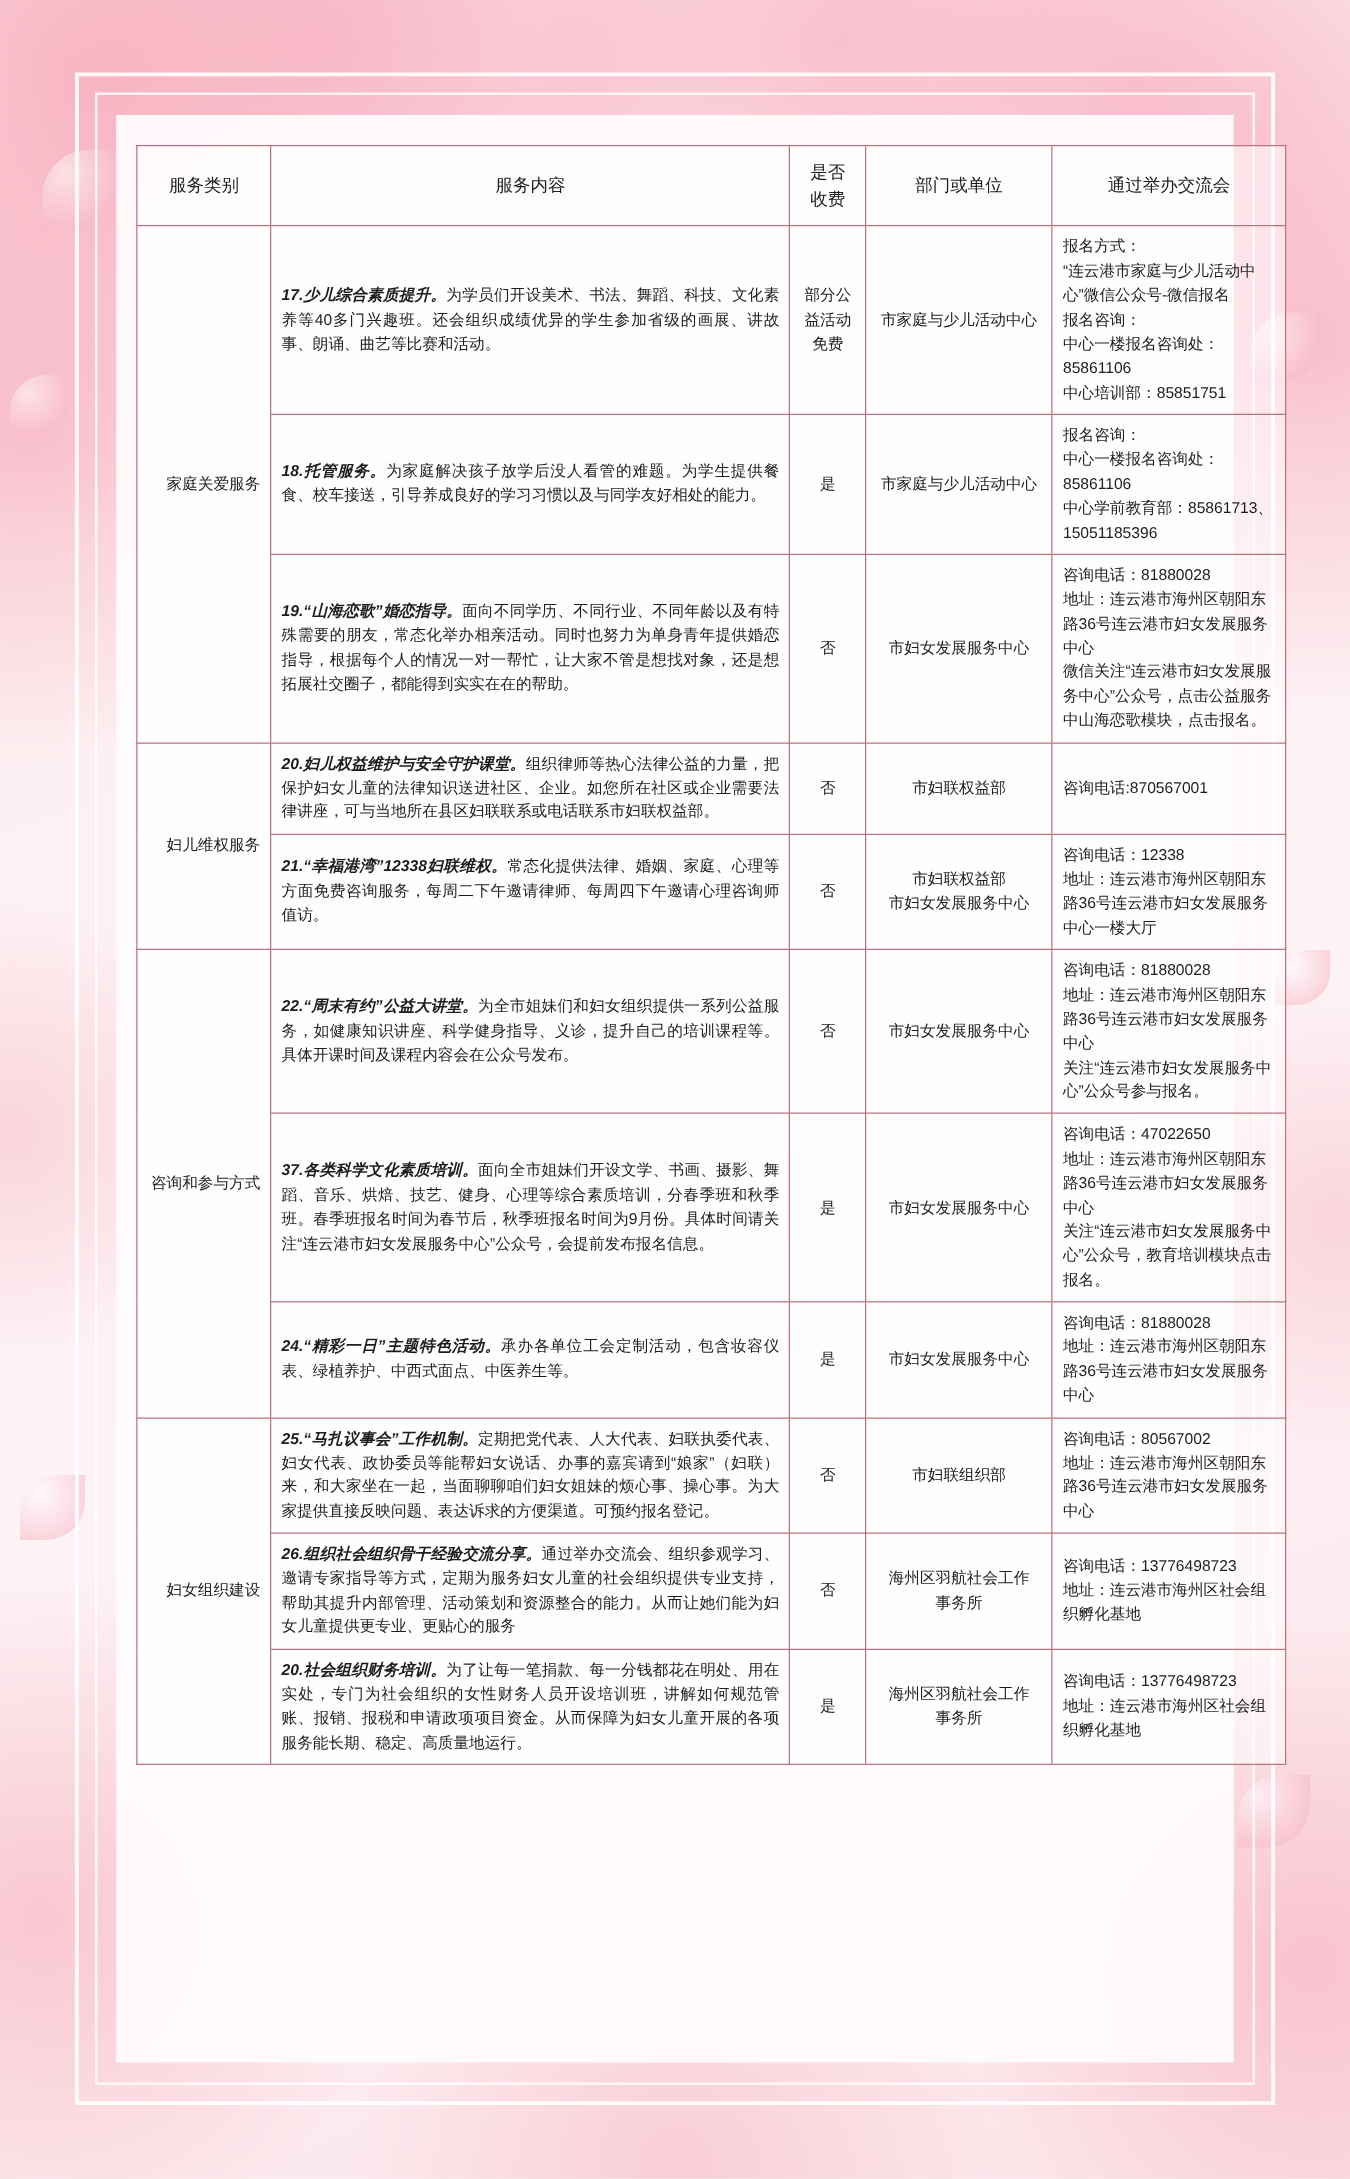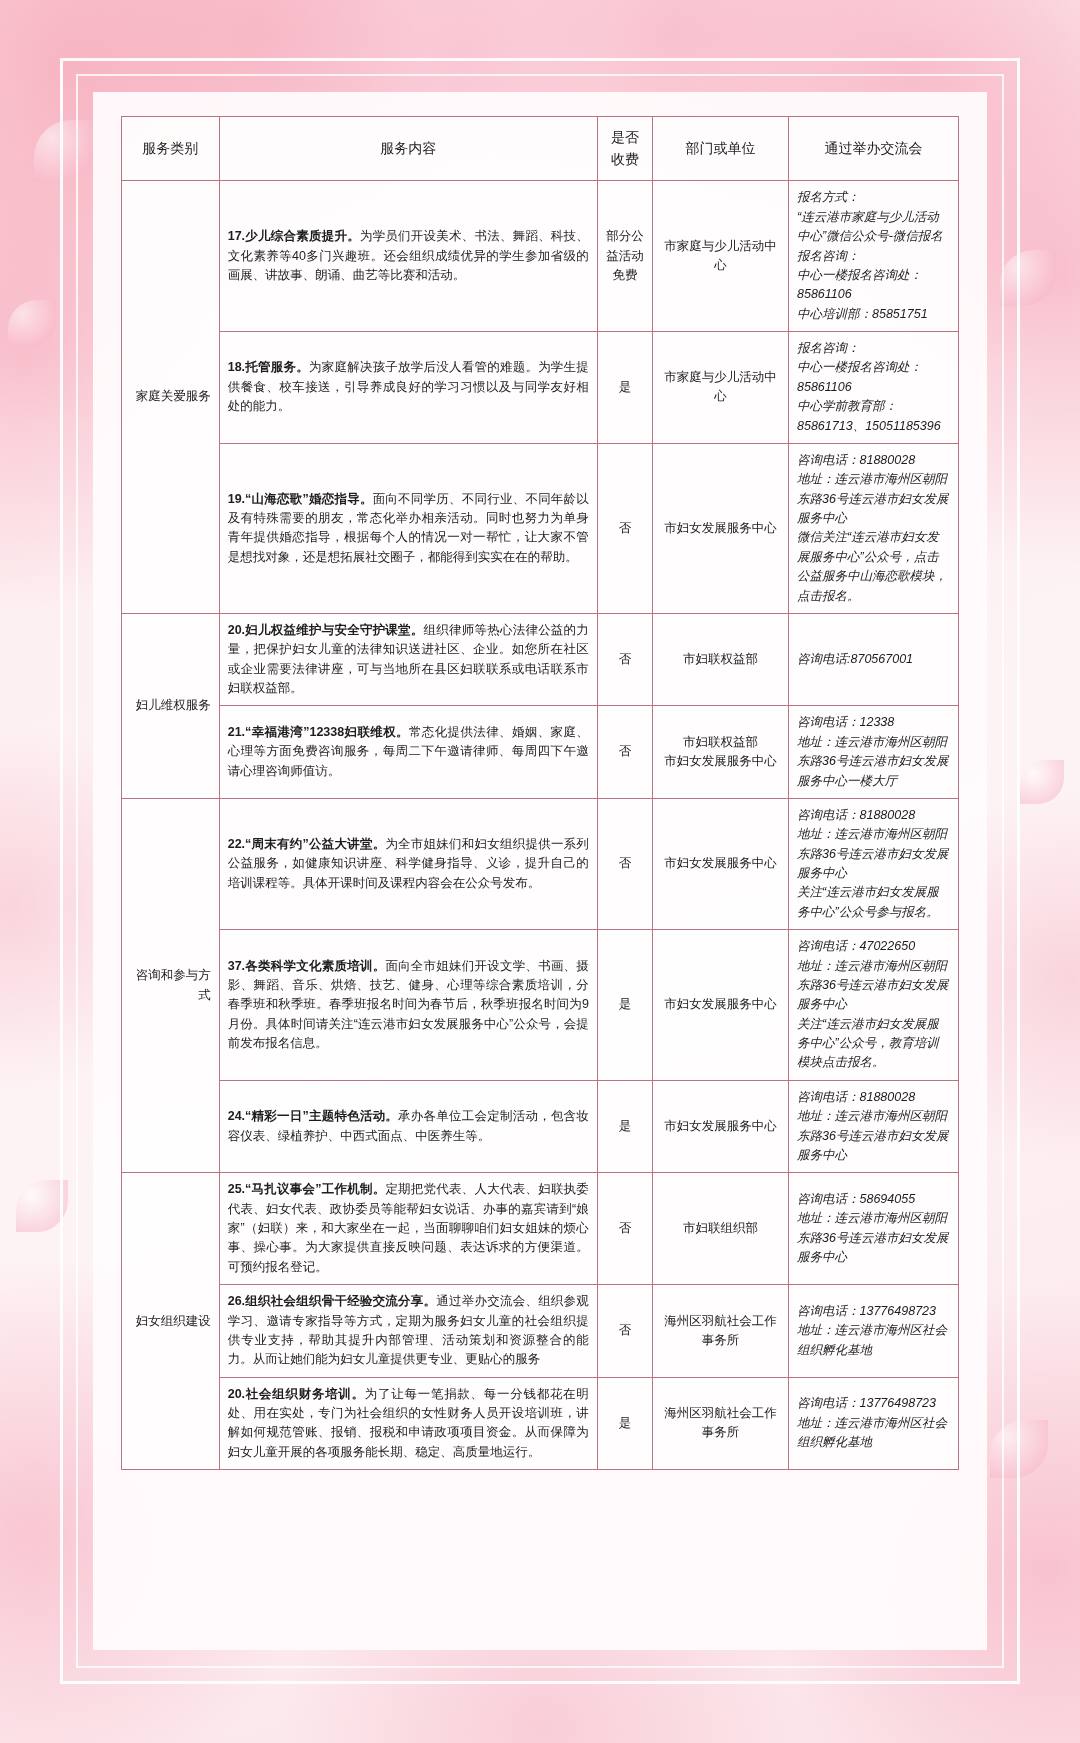--- a/index.html
+++ b/index.html
@@ -79,21 +79,21 @@
     font-size: 28px;
     font-weight: bold;
     letter-spacing: 1px;
     margin: 22px 0 24px 0;
     font-family: "Liberation Sans", sans-serif;
   }
 
   
   table.listing {
     border-collapse: collapse;
-    width: 838px;
+    width: 920px;
     margin: 0 auto;
     table-layout: fixed;
     background: rgba(255,255,255,0.55);
   }
   table.listing th, table.listing td {
     border: 1px solid #b8757f;
     vertical-align: middle;
     padding: 7px 8px;
     font-size: 12.5px;
     line-height: 1.55;
@@ -117,23 +117,22 @@
   }
   td.fee, td.dept {
     text-align: center;
   }
   td.body {
     text-align: justify;
   }
   td.contact {
     font-size: 12px;
     line-height: 1.6;
-    font-style: italic;
-  }
-  .b { font-weight: bold; }
+  }
+  .b { font-weight: bold; font-style: italic; }
   .nl { display: block; }
 </style>
 </head>
 <body>
 
 <div class="bg"></div>
 <div class="petal" style="left:34px;top:120px;width:62px;height:62px;"></div>
 <div class="petal" style="left:8px;top:300px;width:48px;height:48px;"></div>
 <div class="petal" style="left:1000px;top:250px;width:56px;height:56px;"></div>
 <div class="petal" style="left:1020px;top:760px;width:44px;height:44px;"></div>
@@ -281,21 +280,21 @@
       </tr>
 
       <tr>
         <td class="cat" rowspan="3">妇女组织建设</td>
         <td class="body">
           <span class="b">25.“马扎议事会”工作机制。</span><span>定期把党代表、人大代表、妇联执委代表、妇女代表、政协委员等能帮妇女说话、办事的嘉宾请到“娘家”（妇联）来，和大家坐在一起，当面聊聊咱们妇女姐妹的烦心事、操心事。为大家提供直接反映问题、表达诉求的方便渠道。可预约报名登记。</span>
         </td>
         <td class="fee">否</td>
         <td class="dept">市妇联组织部</td>
         <td class="contact">
-          <span class="nl">咨询电话：58694055</span>
+          <span class="nl">咨询电话：80567002</span>
           <span class="nl">地址：连云港市海州区朝阳东路36号连云港市妇女发展服务中心</span>
         </td>
       </tr>
 
       <tr>
         <td class="body">
           <span class="b">26.组织社会组织骨干经验交流分享。</span><span>通过举办交流会、组织参观学习、邀请专家指导等方式，定期为服务妇女儿童的社会组织提供专业支持，帮助其提升内部管理、活动策划和资源整合的能力。从而让她们能为妇女儿童提供更专业、更贴心的服务</span>
         </td>
         <td class="fee">否</td>
         <td class="dept">

